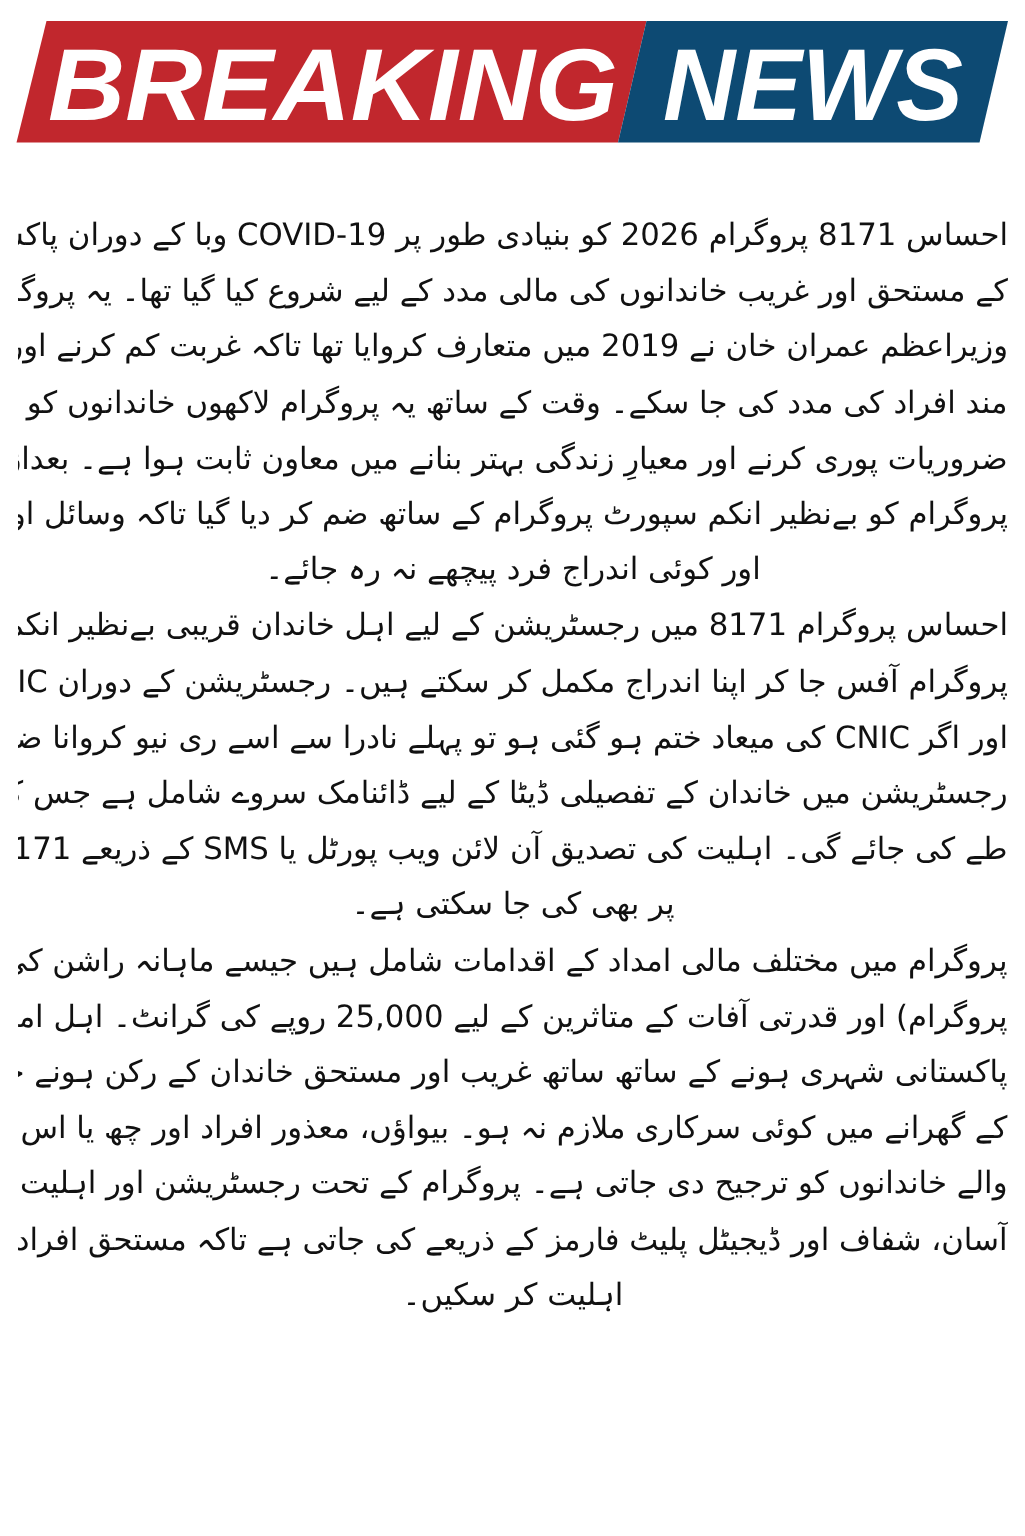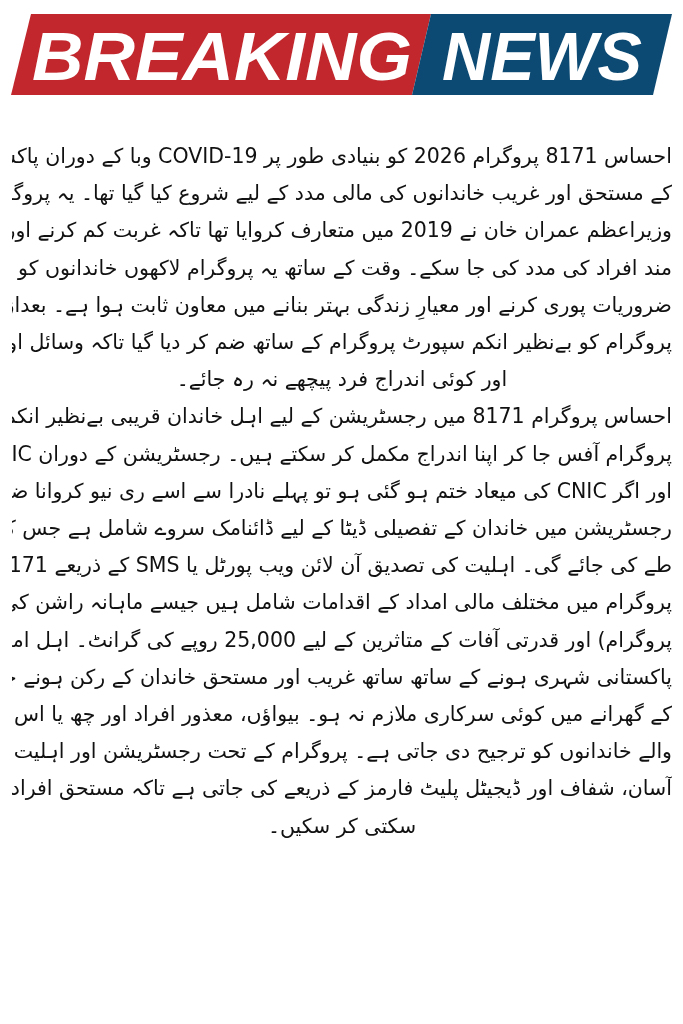--- a/index.html
+++ b/index.html
@@ -35,23 +35,24 @@
     <span class="line last">اور کوئی اندراج فرد پیچھے نہ رہ جائے۔</span>
   </p>
   <p class="para">
     <span class="line">احساس پروگرام 8171 میں رجسٹریشن کے لیے اہل خاندان قریبی بےنظیر انکم سپورٹ</span>
     <span class="line">پروگرام آفس جا کر اپنا اندراج مکمل کر سکتے ہیں۔ رجسٹریشن کے دوران CNIC لازمی ہے</span>
     <span class="line last">اور اگر CNIC کی میعاد ختم ہو گئی ہو تو پہلے نادرا سے اسے ری نیو کروانا ضروری ہے۔</span>
   </p>
   <p class="para">
     <span class="line">رجسٹریشن میں خاندان کے تفصیلی ڈیٹا کے لیے ڈائنامک سروے شامل ہے جس کی بنیاد پر اہلیت</span>
     <span class="line">طے کی جائے گی۔ اہلیت کی تصدیق آن لائن ویب پورٹل یا SMS کے ذریعے 8171 نمبر</span>
+    <span class="line last">پر بھی کی جا سکتی ہے۔</span>
   </p>
   <p class="para">
     <span class="line">پروگرام میں مختلف مالی امداد کے اقدامات شامل ہیں جیسے ماہانہ راشن کی فراہمی (احساس راشن</span>
     <span class="line">پروگرام) اور قدرتی آفات کے متاثرین کے لیے 25,000 روپے کی گرانٹ۔ اہل امیدوار</span>
     <span class="line">پاکستانی شہری ہونے کے ساتھ ساتھ غریب اور مستحق خاندان کے رکن ہونے چاہئیں اور ان</span>
     <span class="line">کے گھرانے میں کوئی سرکاری ملازم نہ ہو۔ بیواؤں، معذور افراد اور چھ یا اس سے زیادہ افراد</span>
     <span class="line">والے خاندانوں کو ترجیح دی جاتی ہے۔ پروگرام کے تحت رجسٹریشن اور اہلیت کی جانچ اب</span>
     <span class="line">آسان، شفاف اور ڈیجیٹل پلیٹ فارمز کے ذریعے کی جاتی ہے تاکہ مستحق افراد بلا رکاوٹ مالی مدد</span>
-    <span class="line last">سکتی کر سکیں۔</span>
+    <span class="line last">اہلیت کر سکیں۔</span>
   </p>
 </div>
 
 </body></html>

